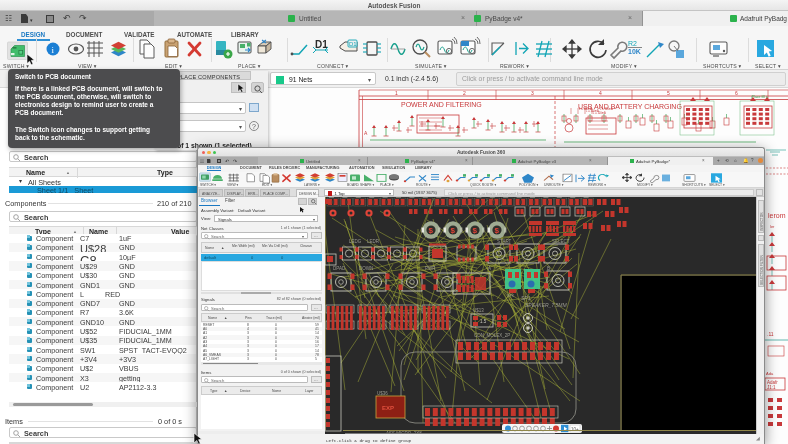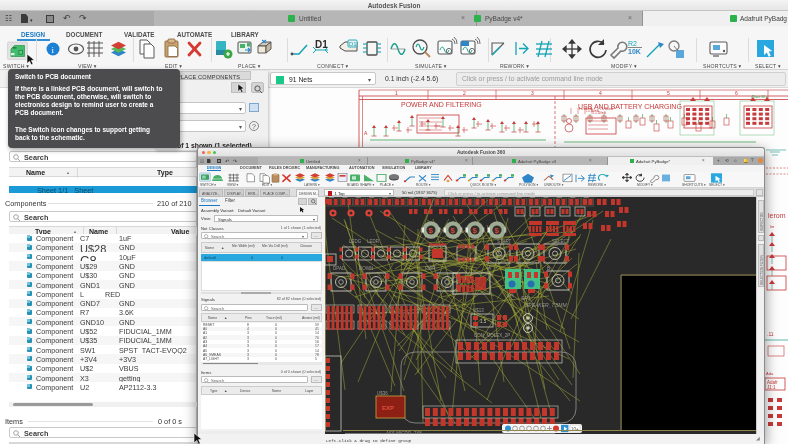--- a/index.html
+++ b/index.html
@@ -413,20 +413,24 @@
           <line x1="4.8" y1="4.8" x2="7" y2="7" stroke="#999" stroke-width="0.9"></line>
         </svg>
         <span class="ab" style="left:14px;top:1px;font-size:7.3px;color:#3c3c3c;font-weight:bold">Search</span>
       </div>
   <div class="ab hdr" style="left:9px;top:78.5px;width:188px;height:10px">
     <span class="ab" style="left:17px;top:1px;font-size:7px;font-weight:bold">Name</span>
     <span class="ab" style="left:57px;top:2px;font-size:4px;color:#777">▲</span>
     <span class="ab" style="left:148px;top:1px;font-size:7px;font-weight:bold">Type</span>
     <span class="ab" style="left:68px;top:0;width:1px;height:10px;background:#d8d8d8"></span>
   </div>
+  <div class="ab" style="left:9px;top:89px;width:188px;height:8.5px;color:#333">
+        <span class="ab" style="left:10px;top:0;font-size:6px">▾</span>
+        <span class="ab" style="left:19px;top:.5px;font-size:7.3px">All Sheets</span>
+      </div>
   <div class="ab" style="left:9px;top:97.8px;width:188px;height:7.5px;background:#1a9ad6">
         <span class="ab" style="left:28px;top:0;font-size:7.3px;color:#0e4b66">Sheet 1/1&nbsp;&nbsp;&nbsp;Sheet</span>
       </div>
   <div class="ab" style="left:5px;top:111px;font-size:7.3px;color:#333">Components</div>
   <div class="ab" style="left:157px;top:111px;font-size:7.3px;color:#333">210 of 210 s</div>
   <div class="ab" style="left:48px;top:115px;width:105px;height:1px;background:#e2e2e2"></div>
   <div class="ab srch" style="left:9px;top:122.5px;width:188px;height:11px">
         <svg class="ab" style="left:3px;top:2px" width="8" height="8">
           <circle cx="3" cy="3" r="2.3" fill="none" stroke="#999" stroke-width="0.9"></circle>
           <line x1="4.8" y1="4.8" x2="7" y2="7" stroke="#999" stroke-width="0.9"></line>

